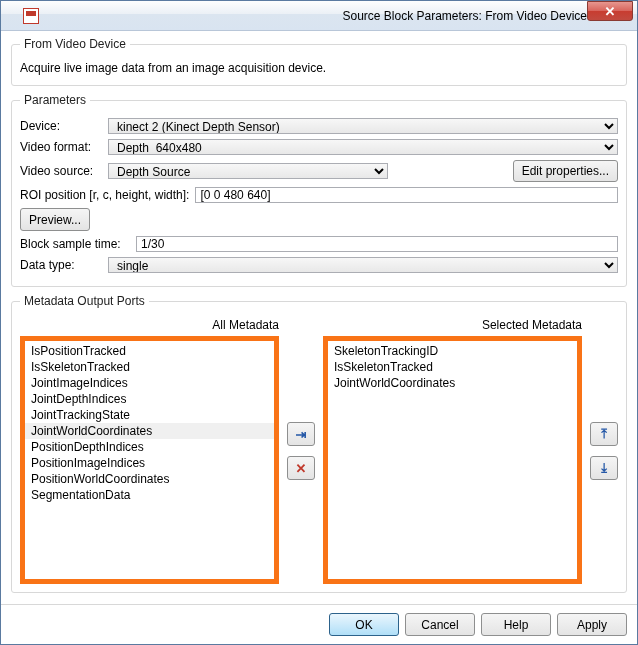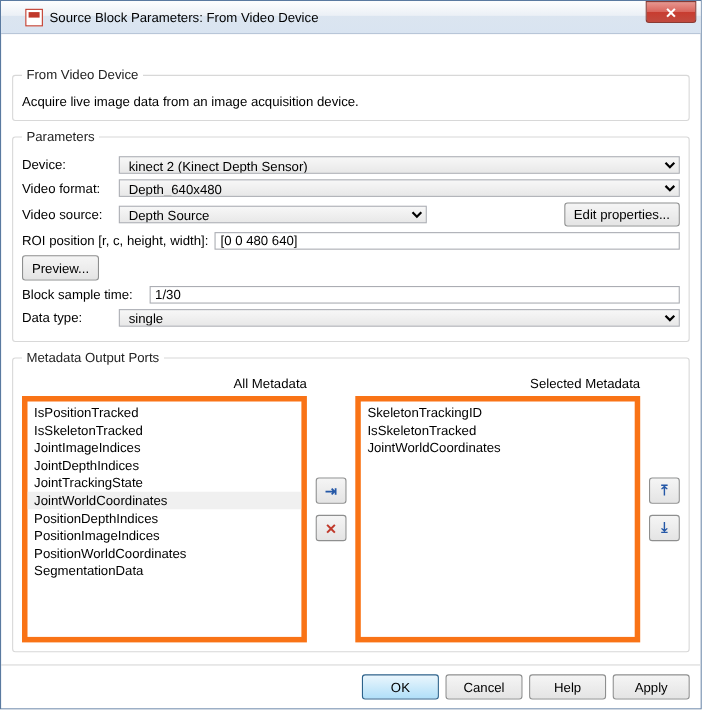--- a/index.html
+++ b/index.html
@@ -18,20 +18,21 @@
     display: flex;
     flex-direction: column;
   }
   .titlebar {
     height: 30px;
     background: linear-gradient(to bottom, #fdfefe 0%, #ebf0f6 45%, #dbe5f0 46%, #d9e4f1 100%);
     border-bottom: 1px solid #b8c6d8;
     display: flex;
     align-items: center;
     padding: 0 0 0 22px;
+    text-align: right;
   }
   .titlebar .icon-app {
     width: 16px; height: 16px;
     background: #fff;
     border: 1px solid #c0392b;
     position: relative;
     margin-right: 6px;
   }
   .titlebar .icon-app::before {
     content: '';
@@ -53,21 +54,20 @@
     justify-content: center;
     font-weight: bold;
     font-size: 13px;
   }
   .content {
     flex: 1;
     padding: 6px 10px 4px 10px;
     display: flex;
     flex-direction: column;
     overflow: hidden;
-    margin-top: 24px;
   }
   fieldset {
     border: 1px solid #d8d8d8;
     border-radius: 3px;
     margin: 0 0 7px 0;
     padding: 6px 8px 8px 8px;
   }
   legend {
     padding: 0 4px;
     font-size: 12px;

